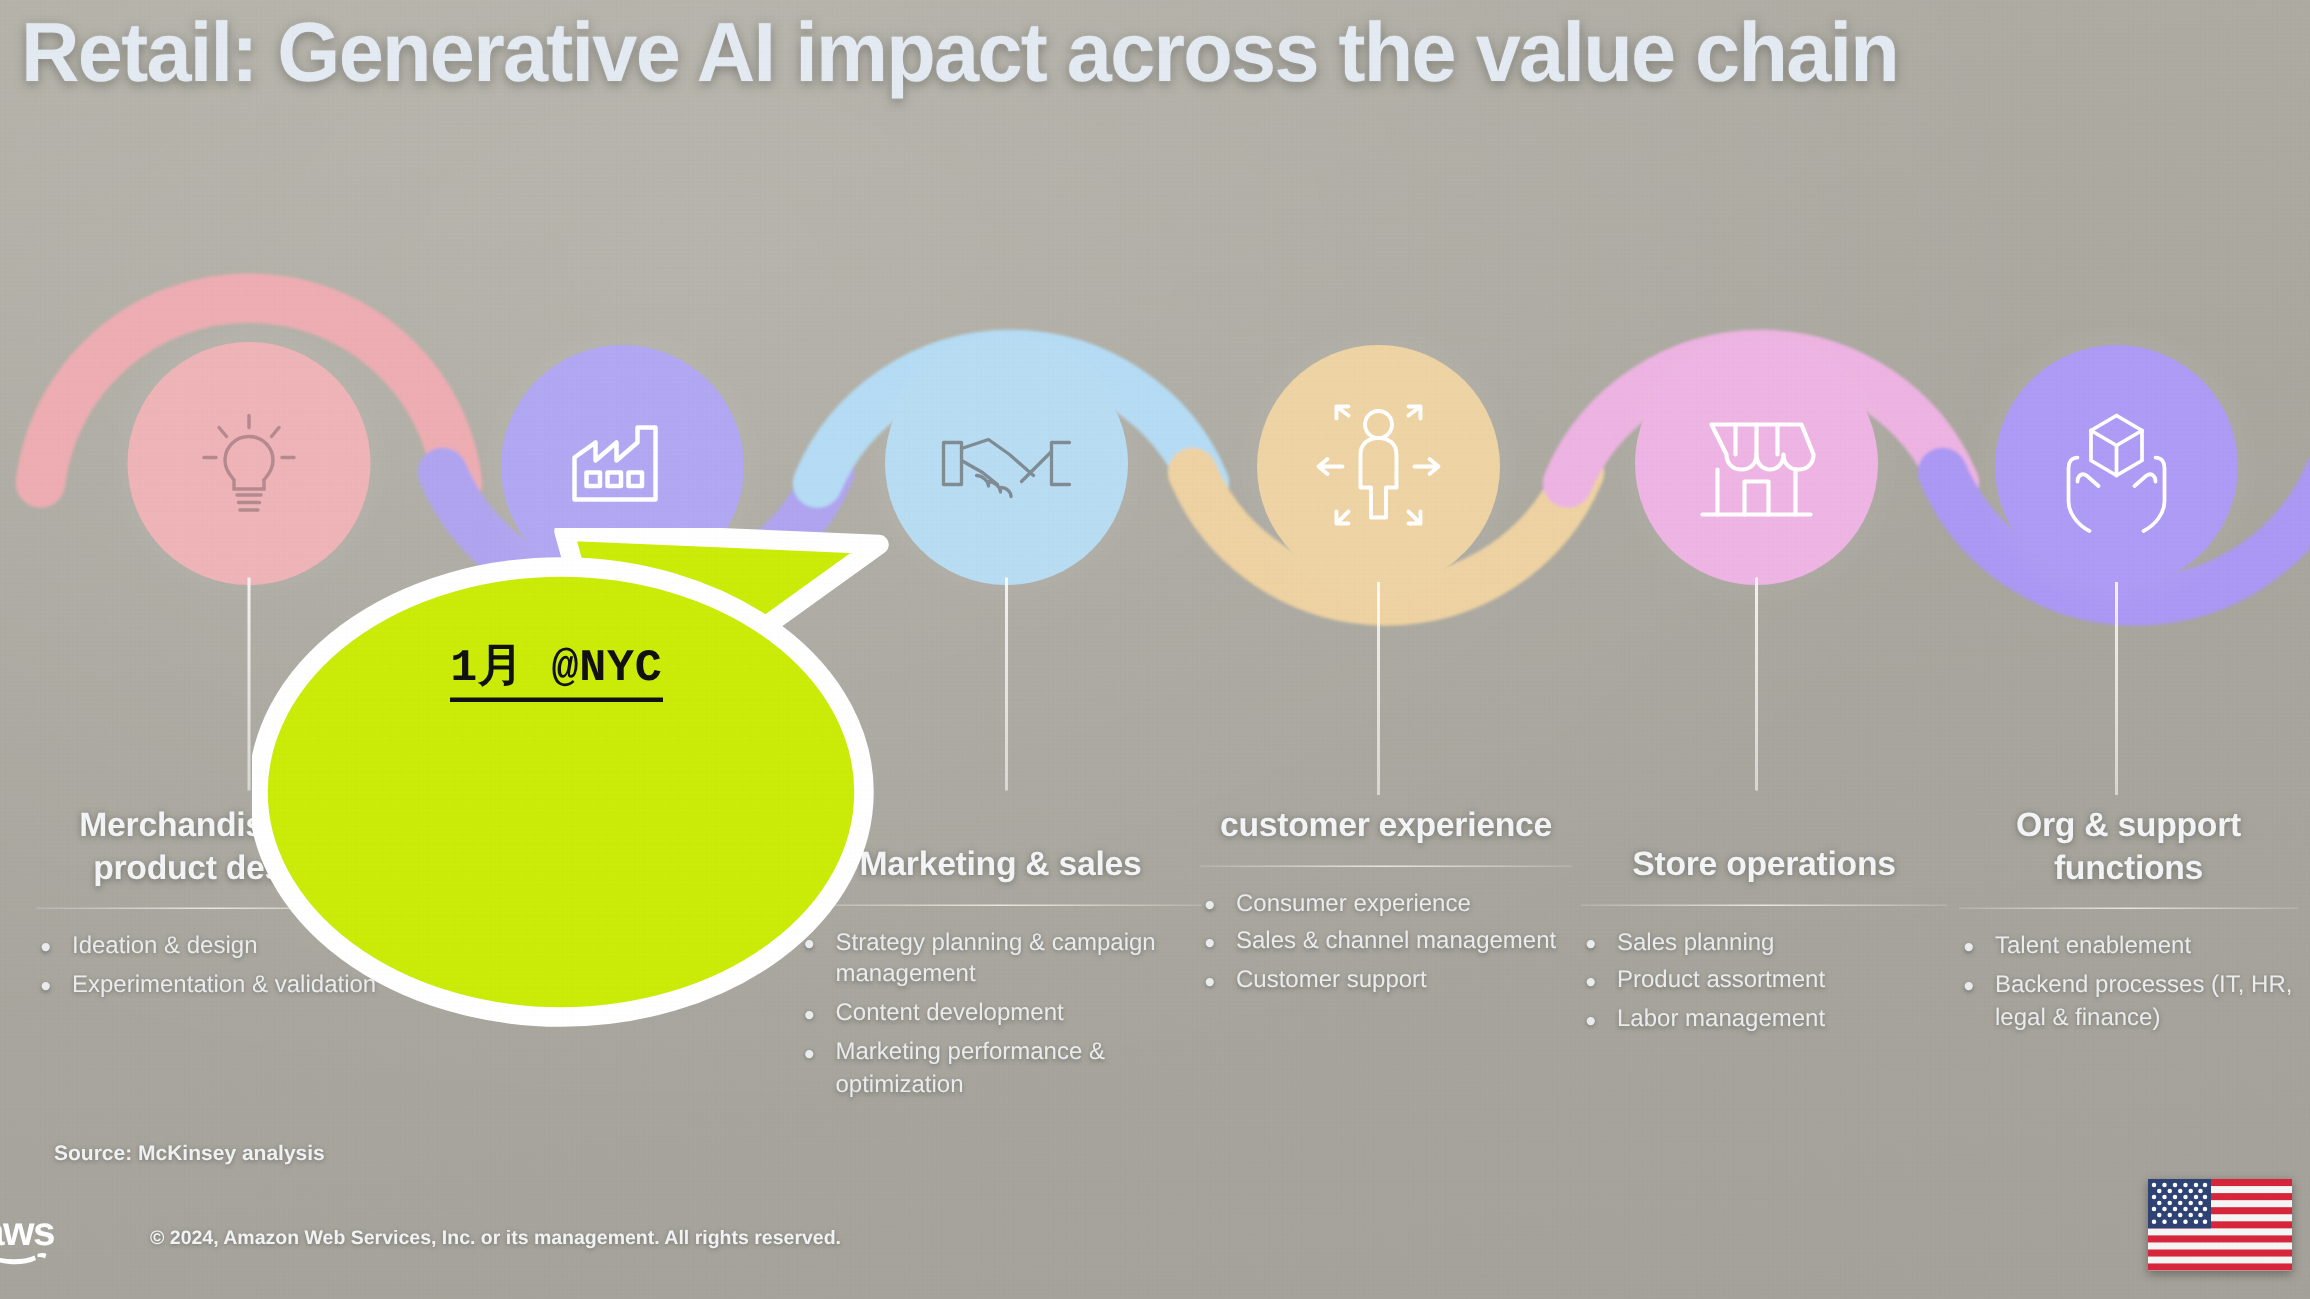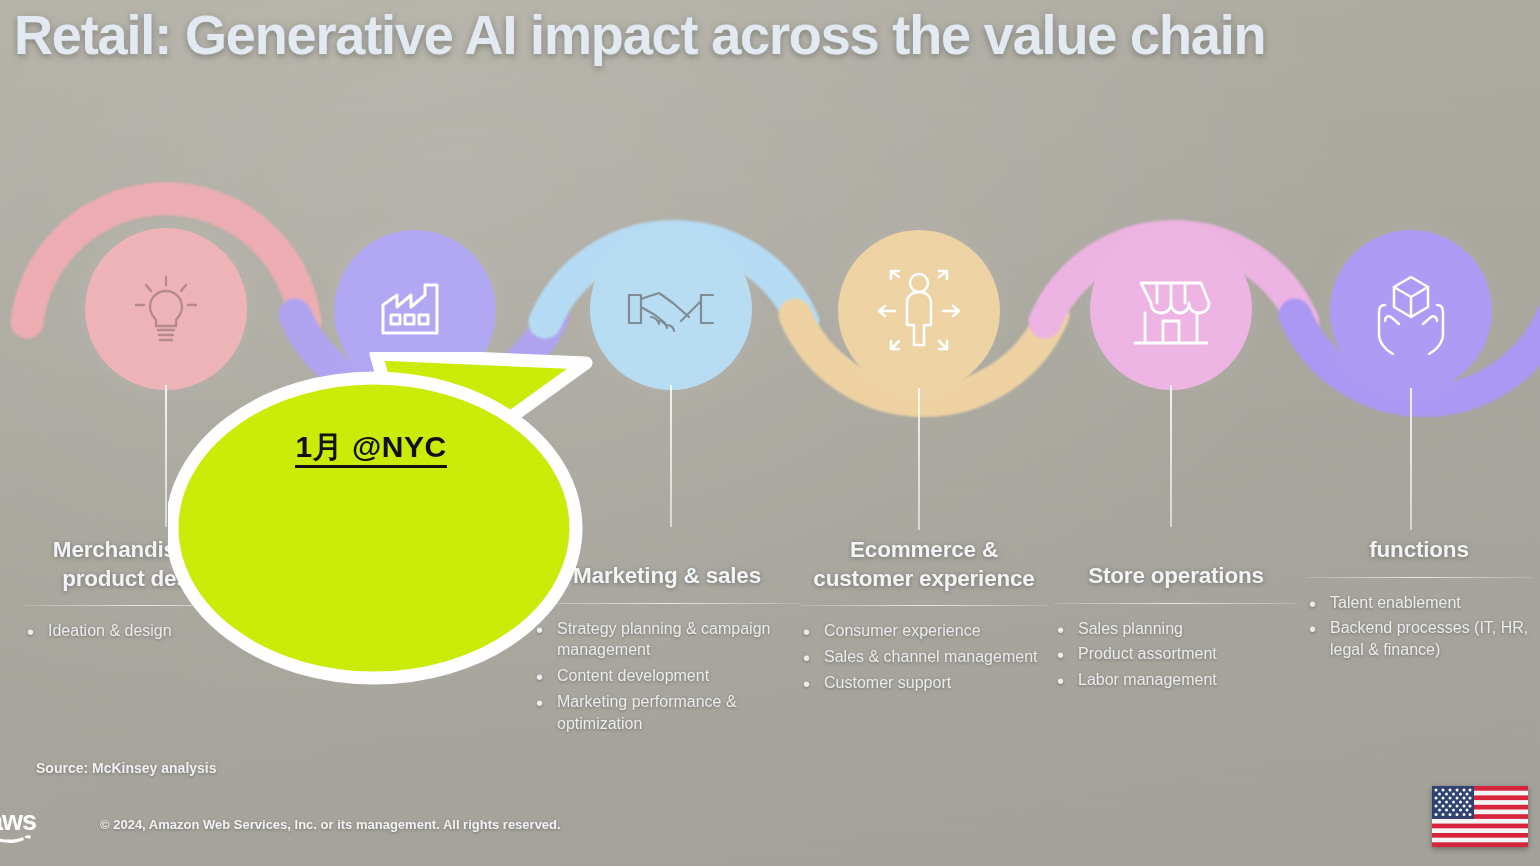--- a/index.html
+++ b/index.html
@@ -170,20 +170,21 @@
     z-index: 3;
   }
   #bubble-head {
     font-size: 30px;
     font-weight: bold;
     letter-spacing: 0.5px;
     border-bottom: 3px solid #111;
     display: inline-block;
     padding-bottom: 2px;
     line-height: 1.1;
+    font-family: Liberation Mono, monospace;
   }
   #bubble-body {
     margin-top: 16px;
     font-size: 27px;
     font-weight: bold;
     line-height: 1.30;
     letter-spacing: -0.5px;
   }
   #bubble-body div { white-space: nowrap; }
 </style>
@@ -294,20 +295,21 @@
   <div class="stem" style="left:1410px; top:388px; height:142px;"></div>
 
   <div class="col" style="left:24px; top:536px; width:236px;">
     <div class="col-title">
       <div>Merchandising &amp;</div>
       <div>product design</div>
     </div>
     <div class="col-rule"></div>
     <ul class="bullets">
       <li>Ideation &amp; design</li>
+      <li>Experimentation &amp; validation</li>
     </ul>
   </div>
 
   <div class="col" style="left:276px; top:536px; width:236px;">
     <div class="col-title">
       <div>Supply chain &amp;</div>
       <div>manufacturing</div>
     </div>
     <div class="col-rule"></div>
     <ul class="bullets">
@@ -323,21 +325,20 @@
     <div class="col-rule"></div>
     <ul class="bullets">
       <li>Strategy planning &amp; campaign management</li>
       <li>Content development</li>
       <li>Marketing performance &amp; optimization</li>
     </ul>
   </div>
 
   <div class="col" style="left:800px; top:536px; width:248px;">
     <div class="col-title">
-      <div>Ecommerce &amp;</div>
       <div>customer experience</div>
     </div>
     <div class="col-rule"></div>
     <ul class="bullets">
       <li>Consumer experience</li>
       <li>Sales &amp; channel management</li>
       <li>Customer support</li>
     </ul>
   </div>
 
@@ -348,20 +349,21 @@
     <div class="col-rule"></div>
     <ul class="bullets">
       <li>Sales planning</li>
       <li>Product assortment</li>
       <li>Labor management</li>
     </ul>
   </div>
 
   <div class="col" style="left:1306px; top:536px; width:226px;">
     <div class="col-title">
+      <div>Org &amp; support</div>
       <div>functions</div>
     </div>
     <div class="col-rule"></div>
     <ul class="bullets">
       <li>Talent enablement</li>
       <li>Backend processes (IT, HR, legal &amp; finance)</li>
     </ul>
   </div>
 
   <div id="source">Source: McKinsey analysis</div>

